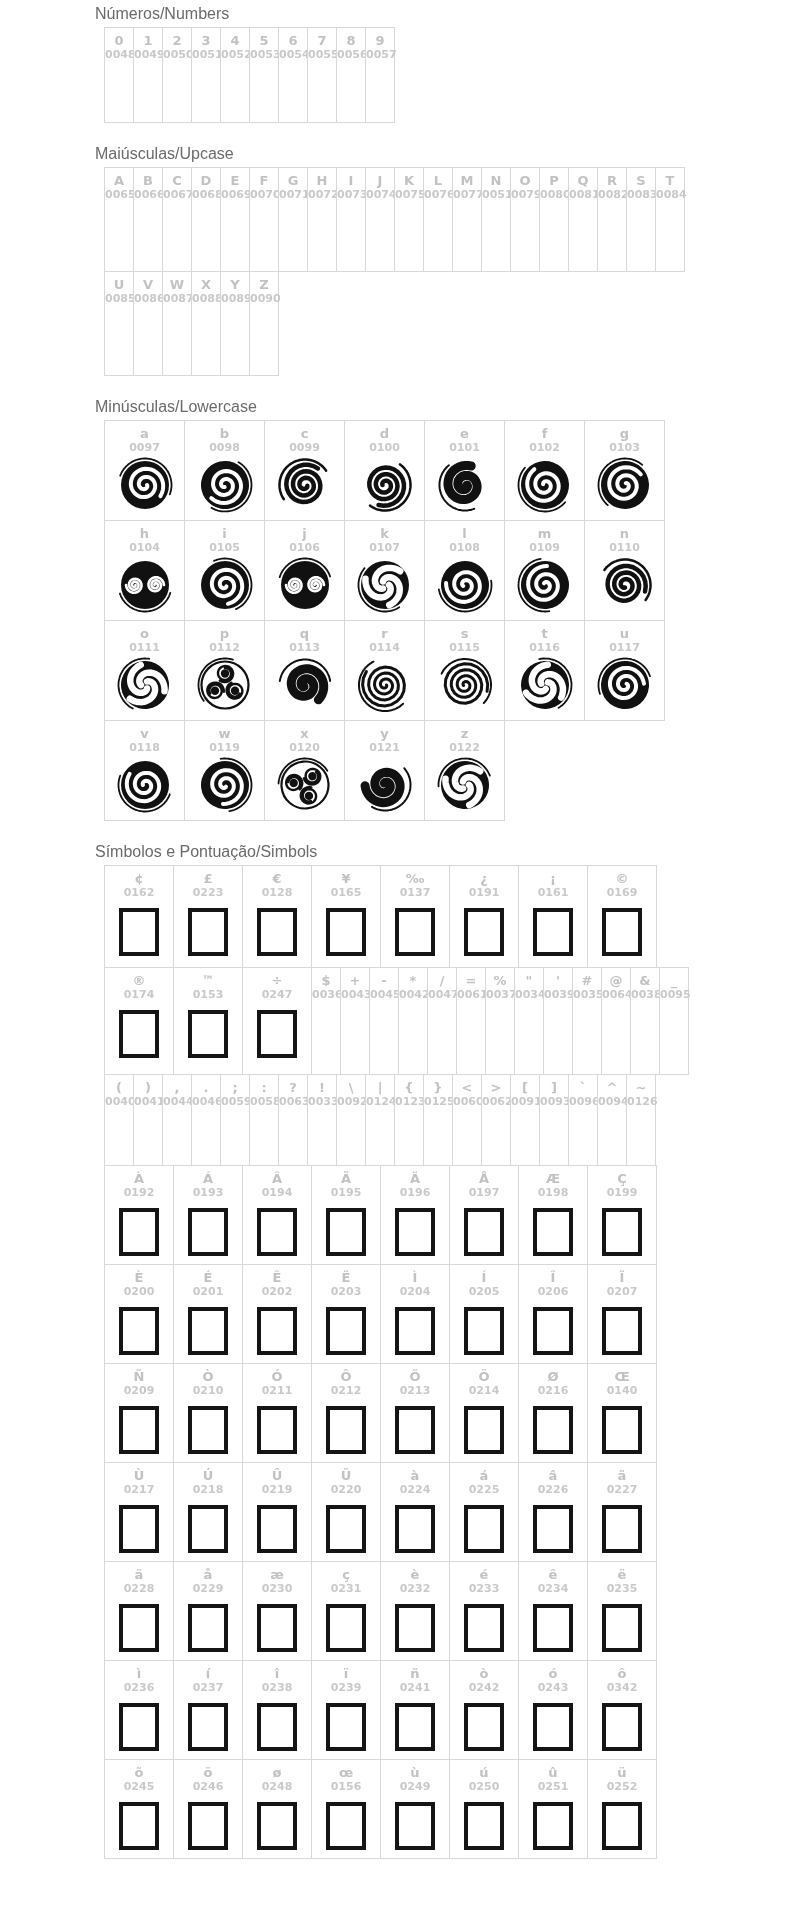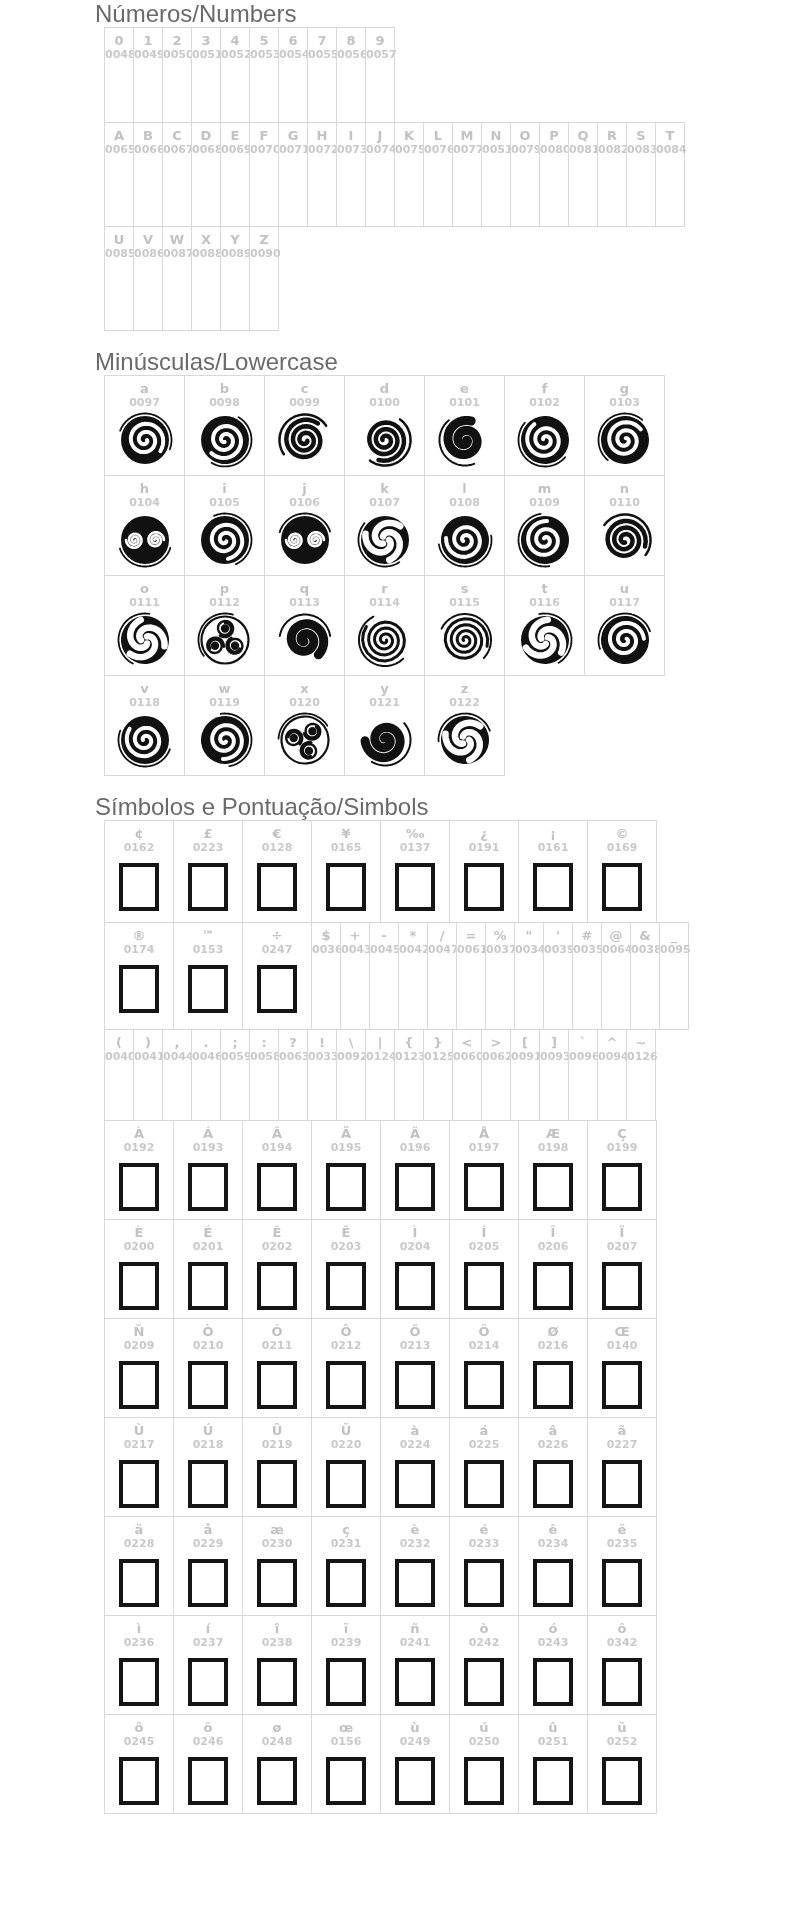--- a/index.html
+++ b/index.html
@@ -1,19 +1,19 @@
 <!DOCTYPE html>
 <html><head>
 <meta charset="utf-8">
 <style>
   html,body{margin:0;padding:0;background:#ffffff;}
   body{font-family:"DejaVu Sans","Liberation Sans",sans-serif;width:800px;}
   .wrap{padding:2px 0 8px 95px;width:705px;}
   h2.sec-title{font-family:"Liberation Sans",sans-serif;font-weight:400;color:#6a6a6a;
-    font-size:24px;line-height:23px;margin:20px 0 2px 0;letter-spacing:0;}
+    font-size:16px;line-height:23px;margin:20px 0 2px 0;letter-spacing:0;}
   section:first-of-type h2.sec-title{margin-top:0;}
   .rows{margin-left:9px;}
   .trow{display:flex;}
   .cell{box-sizing:border-box;border:1px solid #d8d8d8;margin:0 -1px -1px 0;
     background:#fff;flex:none;overflow:visible;}
   .cell.en{width:30px;}
   .cell.sw{width:81px;}
   .cell.bw{width:70px;}
   .sec0 .cell{height:96px;}
   .sec1 .cell{height:105px;}
@@ -76,20 +76,21 @@
           </div>
           <div class="cell en">
             <div class="ch">9</div>
             <div class="code">0057</div>
           </div>
         </div>
       </div>
   </section>
 
   <section class="sec1">
+    <h2 class="sec-title">Maiúsculas/Upcase</h2>
     <div class="rows">
         <div class="trow">
           <div class="cell en">
             <div class="ch">A</div>
             <div class="code">0065</div>
           </div>
           <div class="cell en">
             <div class="ch">B</div>
             <div class="code">0066</div>
           </div>

